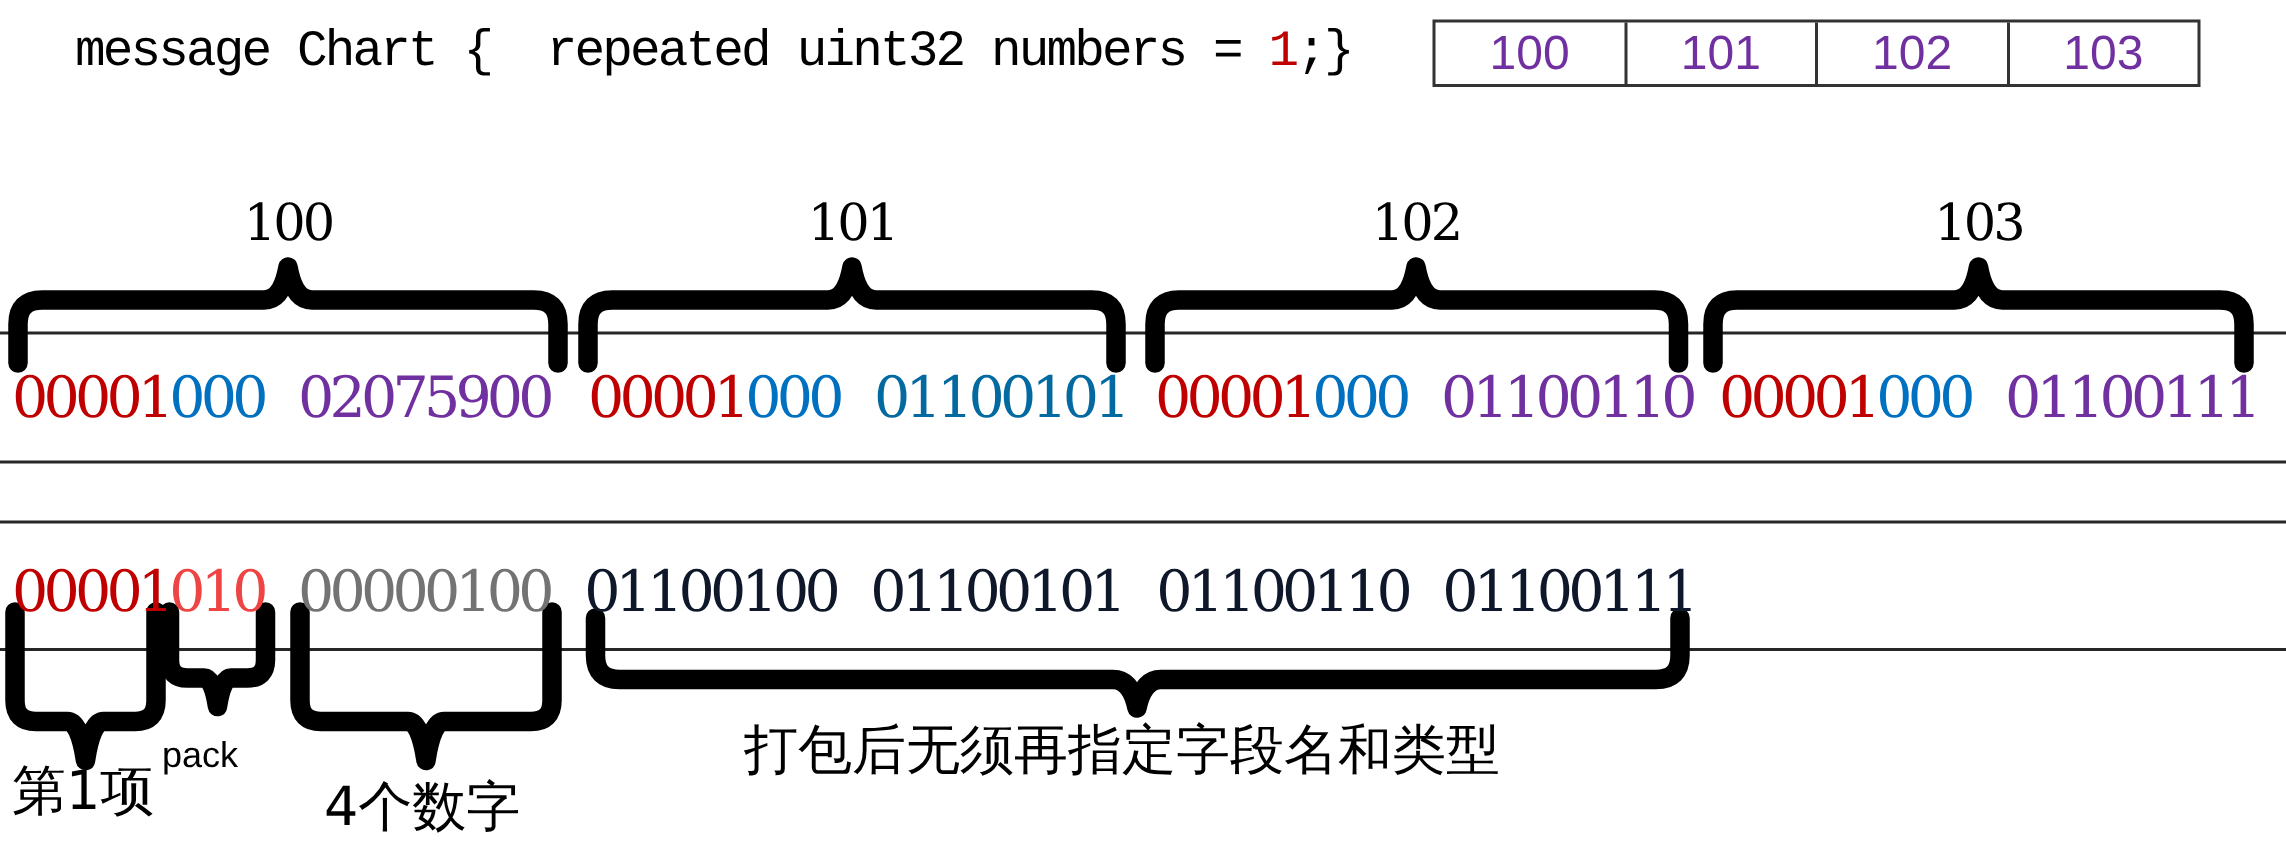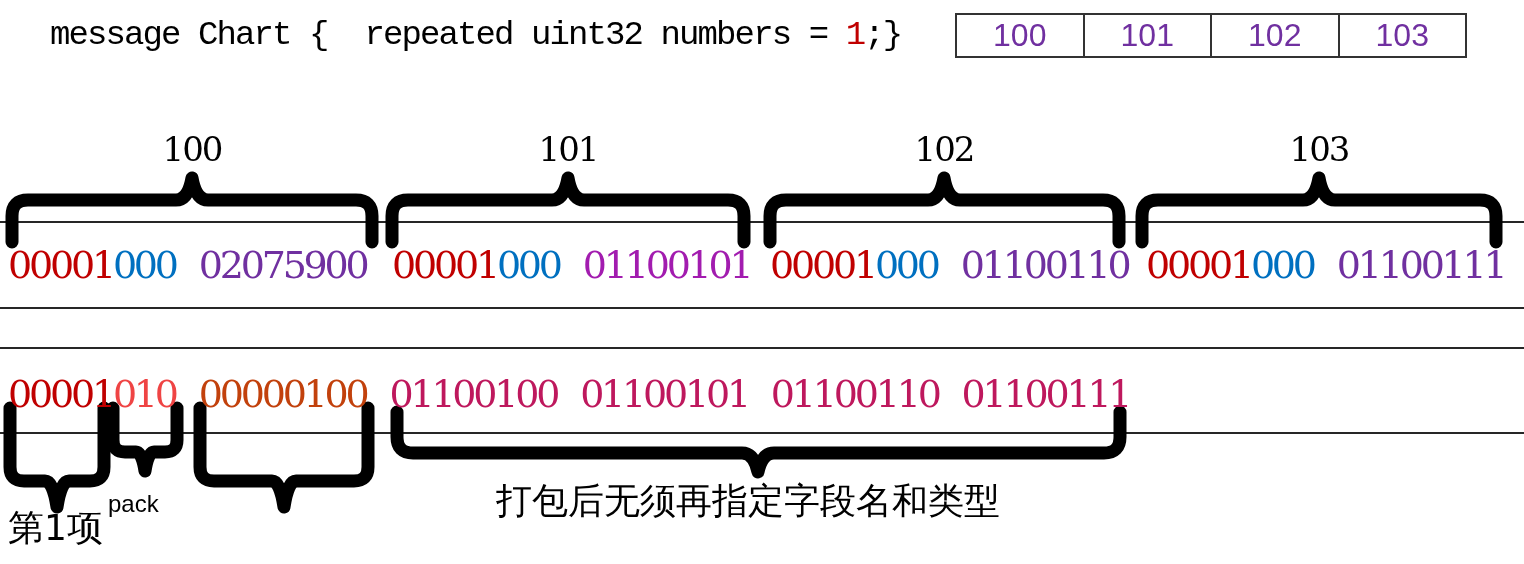--- a/index.html
+++ b/index.html
@@ -73,23 +73,24 @@
       <path d="M 770 242 L 770 216 Q 770 200 786 200 L 928 200 Q 940 200 944 178 Q 948 200 960 200 L 1103 200 Q 1119 200 1119 216 L 1119 242"></path>
       <path d="M 1142 242 L 1142 216 Q 1142 200 1158 200 L 1303 200 Q 1315 200 1319 178 Q 1323 200 1335 200 L 1480 200 Q 1496 200 1496 216 L 1496 242"></path>
       <path d="M 10 408 L 10 467 Q 10 481 24 481 L 45 481 Q 53 481 57 507 Q 61 481 69 481 L 90 481 Q 104 481 104 467 L 104 408"></path>
       <path d="M 113 408 L 113 440 Q 113 452 125 452 L 136 452 Q 142 452 145 471 Q 148 452 154 452 L 165 452 Q 177 452 177 440 L 177 408"></path>
       <path d="M 200 408 L 200 467 Q 200 481 214 481 L 272 481 Q 280 481 284 507 Q 288 481 296 481 L 354 481 Q 368 481 368 467 L 368 408"></path>
       <path d="M 397 412 L 397 437 Q 397 453 413 453 L 742 453 Q 754 453 758 472 Q 762 453 774 453 L 1104 453 Q 1120 453 1120 437 L 1120 412"></path>
     </g>
   </svg>
 
   <div class="bin" style="left:8px;   top:244px"><span style="color: rgb(192, 0, 0);">00001</span><span style="color: rgb(0, 112, 192);">000</span><span> </span><span style="color: rgb(112, 48, 160);">02075900</span></div>
-  <div class="bin" style="left:392px; top:244px"><span style="color: rgb(192, 0, 0);">00001</span><span style="color: rgb(0, 112, 192);">000</span><span> </span><span style="color: #a21caf;">01100101</span></div>
+  <div class="bin" style="left:392px; top:244px"><span style="color: rgb(192, 0, 0);">00001</span><span style="color: rgb(0, 112, 192);">000</span><span> </span><span style="color: #0369a1;">01100101</span></div>
   <div class="bin" style="left:770px; top:244px"><span style="color: rgb(192, 0, 0);">00001</span><span style="color: rgb(0, 112, 192);">000</span><span> </span><span style="color: rgb(112, 48, 160);">01100110</span></div>
   <div class="bin" style="left:1146px;top:244px"><span style="color: rgb(192, 0, 0);">00001</span><span style="color: rgb(0, 112, 192);">000</span><span> </span><span style="color: rgb(112, 48, 160);">01100111</span></div>
 
-  <div class="bin" style="left:8px; top:373px"><span style="color: rgb(192, 0, 0);">00001</span><span style="color: #ef4444;">010</span><span> </span><span style="color: #c2410c; text-align: center;">00000100</span><span> </span><span style="color: #be185d;">01100100 01100101 01100110 01100111</span></div>
+  <div class="bin" style="left:8px; top:373px"><span style="color: rgb(192, 0, 0);">00001</span><span style="color: #ef4444;">010</span><span> </span><span style="color: #737373; text-align: center;">00000100</span><span> </span><span style="color: #0f172a;">01100100 01100101 01100110 01100111</span></div>
 
   <div class="cjk" style="left:8px; top:508px">第1项</div>
   <div class="pack-label" style="left:108px; top:486px">pack</div>
+  <div class="cjk" style="left:216px; top:519px">4个数字</div>
   <div class="cjk payload-label" style="left:448px; top:481px">打包后无须再指定字段名和类型</div>
 
 </div>
 
 </body></html>

